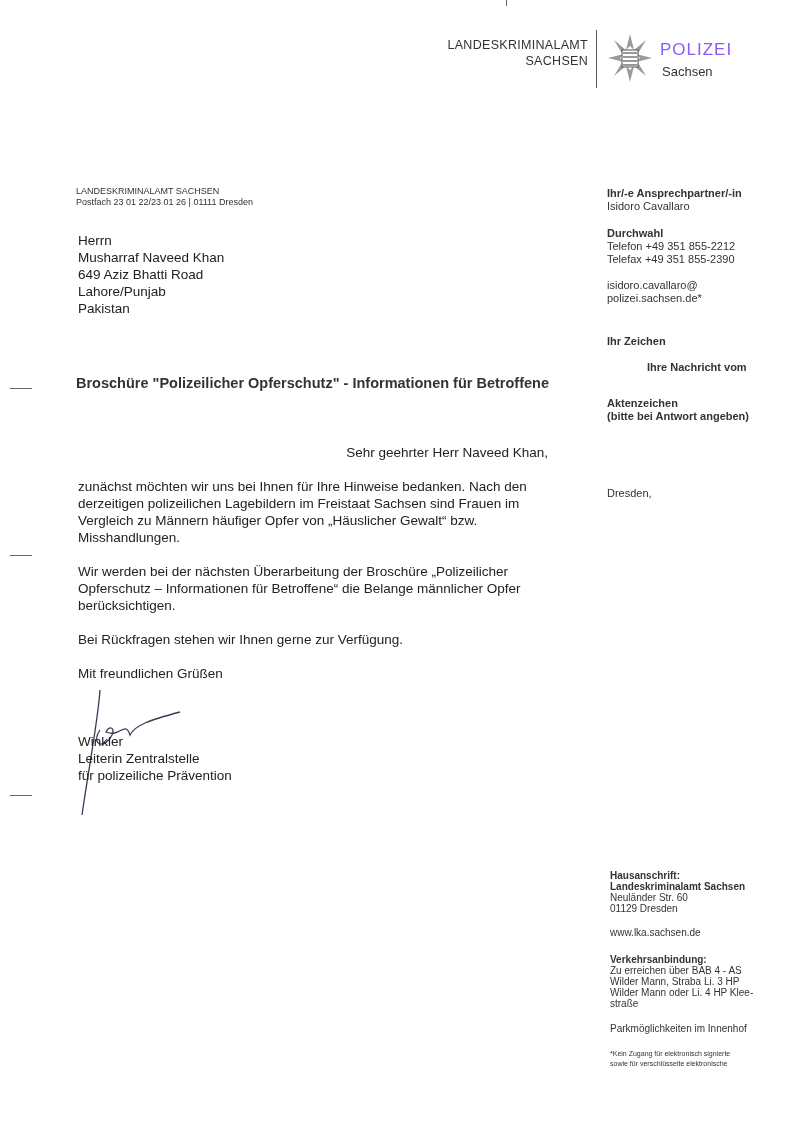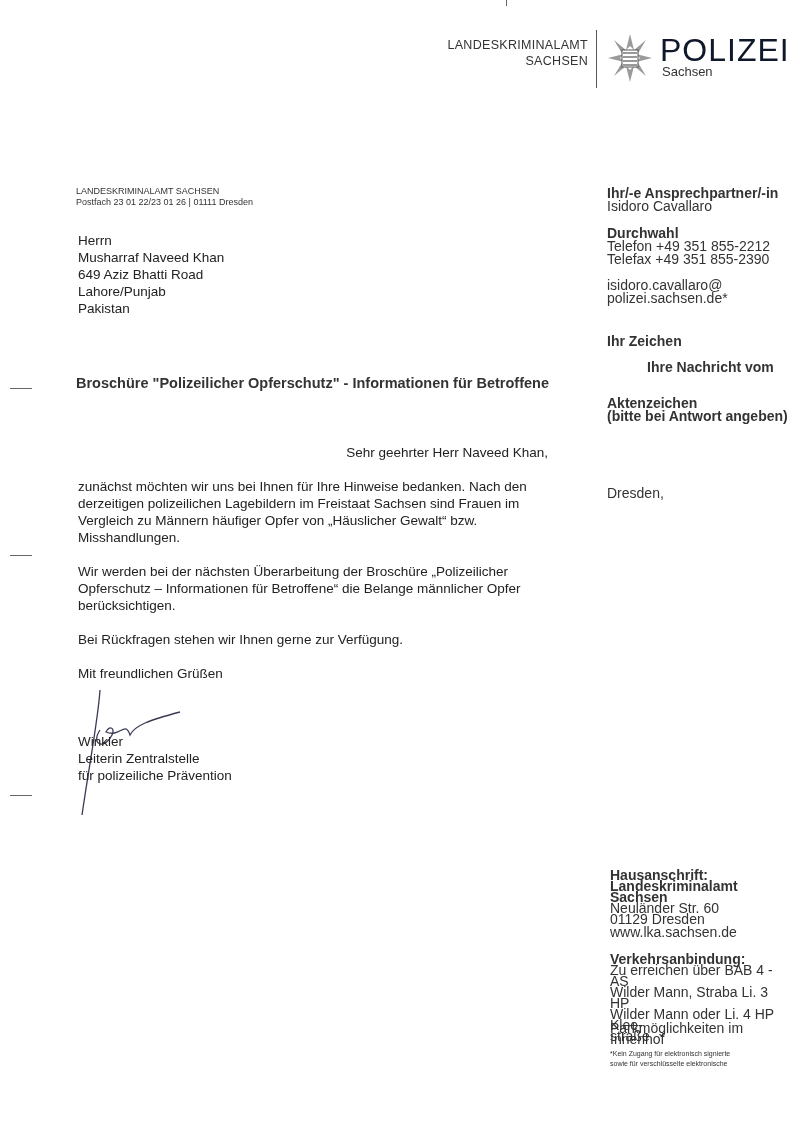--- a/index.html
+++ b/index.html
@@ -2,29 +2,29 @@
 <html><head>
 <meta charset="utf-8">
 <style>
   html, body { margin: 0; padding: 0; background: #ffffff; }
   body { width: 800px; height: 1131px; position: relative; overflow: hidden; font-family: "Liberation Sans", sans-serif; color: #2a2a2a; }
   .abs { position: absolute; }
   .tick { position: absolute; background: #666; height: 1px; }
   .header-agency { right: 212px; top: 37px; text-align: right; font-size: 12.5px; line-height: 16px; letter-spacing: 0.3px; color: #333; }
   .header-divider { left: 596px; top: 30px; width: 1px; height: 58px; background: #555; }
   .star { left: 606px; top: 32px; width: 48px; height: 52px; }
-  .polizei { left: 660px; top: 37px; font-size: 32px; letter-spacing: 1px; color: #0f172a; line-height: 26px; }
+  .polizei { left: 660px; top: 37px; font-size: 17px; letter-spacing: 1px; color: #8b5cf6; line-height: 26px; }
   .sachsen { left: 662px; top: 64px; font-size: 13px; color: #333; }
   .sender-line { left: 76px; top: 186px; font-size: 9px; line-height: 11px; color: #333; }
   .address { left: 78px; top: 232px; font-size: 13.5px; line-height: 17px; color: #222; }
   .subject { left: 76px; top: 375px; font-size: 14.5px; font-weight: bold; color: #333; }
   .body-text { left: 78px; width: 470px; font-size: 13.5px; line-height: 17px; color: #222; }
-  .sidebar { left: 607px; width: 190px; font-size: 14px; line-height: 13px; color: #333; }
+  .sidebar { left: 607px; width: 190px; font-size: 11px; line-height: 13px; color: #333; }
   .sidebar .b { font-weight: bold; }
-  .footer-side { left: 610px; width: 180px; font-size: 14px; line-height: 11px; color: #333; }
+  .footer-side { left: 610px; width: 180px; font-size: 10px; line-height: 11px; color: #333; }
   .footer-side .b { font-weight: bold; }
   .small-note { font-size: 7px; line-height: 10px; }
   .signature { left: 70px; top: 690px; width: 130px; height: 130px; }
 </style>
 </head>
 <body>
 
 <div class="tick" style="left:10px; top:388px; width:22px;"></div>
 <div class="tick" style="left:10px; top:555px; width:22px;"></div>
 <div class="tick" style="left:10px; top:795px; width:22px;"></div>

